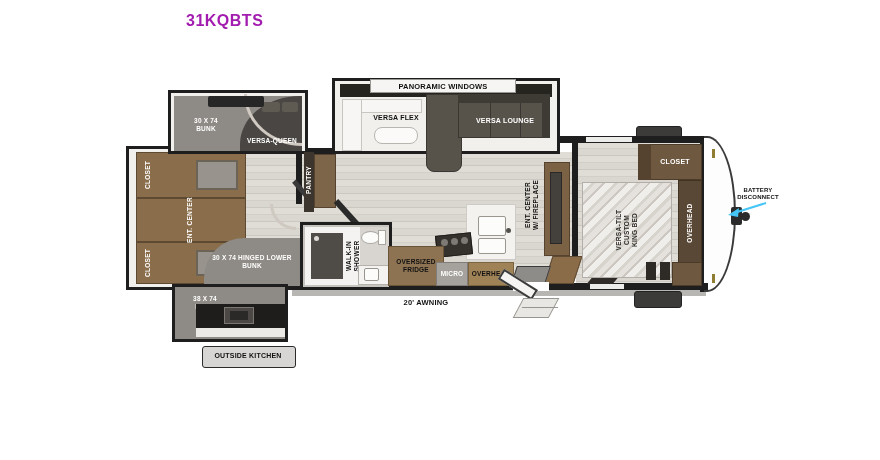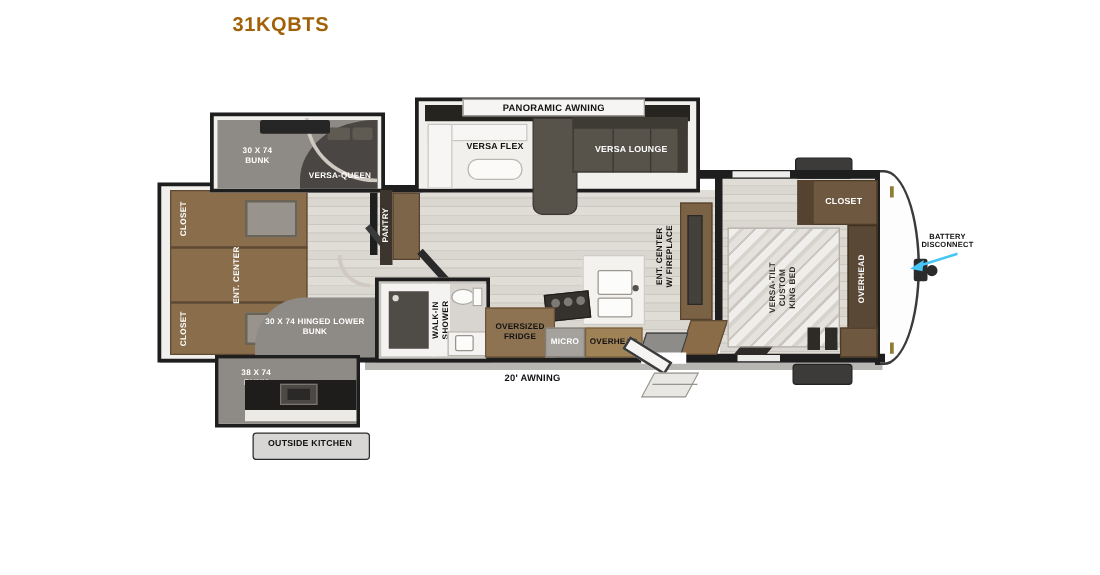--- a/index.html
+++ b/index.html
@@ -22,21 +22,21 @@
         #f0eeea 0 6px,#d7d4ce 6px 9px,#e5e2dd 9px 14px,#ccc8c1 14px 16px);
         border:1px solid #b3afa8;box-sizing:border-box;}
   .arc{position:absolute;border-left:3px solid #cfc9c1;border-bottom:3px solid #cfc9c1;
        border-bottom-left-radius:100%;box-sizing:border-box;}
 </style>
 </head>
 <body>
 
 <div class="scene">
 
-  <div class="abs" style="left:186px;top:12px;font-size:16px;font-weight:bold;color:#a16207;letter-spacing:.5px;">31KQBTS</div>
+  <div class="abs" style="left:186px;top:12px;font-size:16px;font-weight:bold;color:#a21caf;letter-spacing:.5px;">31KQBTS</div>
 
   <div class="floor" style="left:150px;top:152px;width:424px;height:134px;"></div>
   <div class="floor" style="left:336px;top:82px;width:220px;height:70px;"></div>
   <div class="floor" style="left:576px;top:142px;width:128px;height:146px;"></div>
 
   <div class="abs" style="left:292px;top:289px;width:414px;height:6px;background:#b8b6b3;border-top:1px solid #8f8d8a;"></div>
   <div class="lbl" style="left:426px;top:302px;font-size:7.5px;">20' AWNING</div>
 
   <div class="abs" style="left:636px;top:126px;width:44px;height:15px;background:#3d3b39;border:1px solid #222;border-radius:3px;"></div>
   <div class="abs" style="left:634px;top:291px;width:46px;height:15px;background:#3d3b39;border:1px solid #222;border-radius:3px;"></div>
@@ -103,21 +103,21 @@
   <div class="lbl" style="left:248px;top:356px;font-size:7px;white-space:nowrap;">OUTSIDE KITCHEN</div>
 
   <div class="abs" style="left:304px;top:152px;width:10px;height:60px;background:#3b352d;"></div>
   <div class="brown" style="left:314px;top:154px;width:22px;height:54px;background:#7d654a;border:1px solid #55432f;box-sizing:border-box;"></div>
   <div class="vlbl white" style="left:309px;top:180px;font-size:6.5px;">PANTRY</div>
   <div class="abs" style="left:336px;top:198px;width:34px;height:6px;background:#2a2a2a;transform:rotate(48deg);transform-origin:left center;"></div>
 
   <div class="slidebox" style="left:332px;top:78px;width:228px;height:76px;"></div>
   <div class="abs" style="left:340px;top:84px;width:212px;height:13px;background:#26241f;"></div>
   <div class="abs" style="left:370px;top:79px;width:146px;height:14px;background:#f6f5f3;border:1px solid #9a9894;box-sizing:border-box;"></div>
-  <div class="lbl" style="left:443px;top:86px;font-size:7.5px;white-space:nowrap;">PANORAMIC AWNING</div>
+  <div class="lbl" style="left:443px;top:86px;font-size:7.5px;white-space:nowrap;">PANORAMIC WINDOWS</div>
 
   <div class="abs" style="left:342px;top:99px;width:80px;height:14px;background:#f7f6f4;border:1px solid #c9c6c1;box-sizing:border-box;"></div>
   <div class="abs" style="left:342px;top:99px;width:20px;height:52px;background:#f7f6f4;border:1px solid #c9c6c1;box-sizing:border-box;"></div>
   <div class="abs" style="left:374px;top:127px;width:44px;height:17px;background:#fbfaf9;border:1px solid #b9b6b1;border-radius:8px;box-sizing:border-box;"></div>
   <div class="lbl" style="left:396px;top:118px;font-size:7px;white-space:nowrap;">VERSA FLEX</div>
 
   <div class="abs" style="left:426px;top:94px;width:36px;height:78px;background:#57534a;border:1px solid #3a3733;border-radius:0 0 8px 8px;box-sizing:border-box;"></div>
   <div class="abs" style="left:458px;top:94px;width:92px;height:44px;background:#57534a;border:1px solid #3a3733;box-sizing:border-box;"></div>
   <div class="abs" style="left:458px;top:94px;width:92px;height:9px;background:#3e3b35;"></div>
   <div class="abs" style="left:490px;top:103px;width:1px;height:35px;background:#3a3733;"></div>

